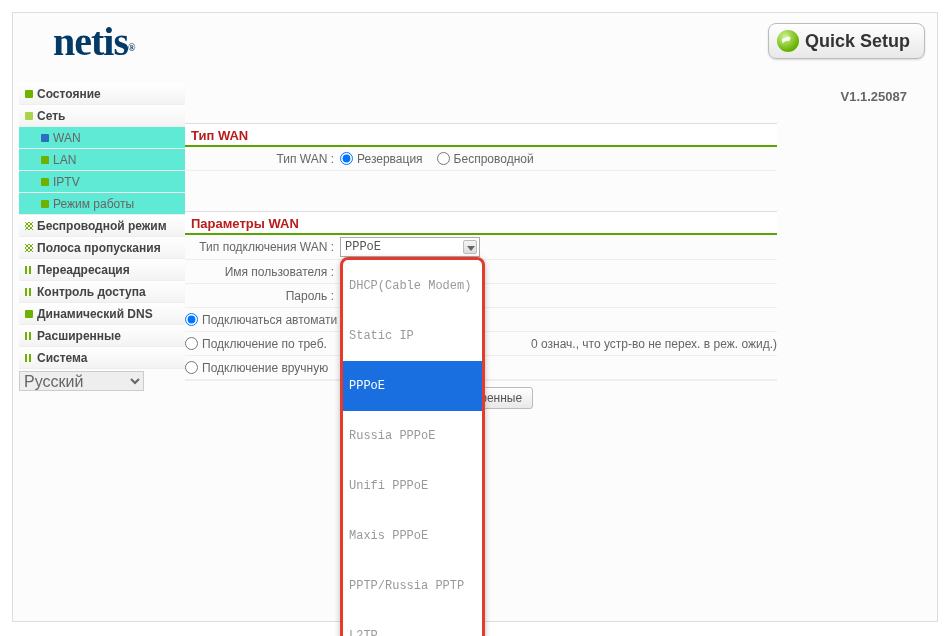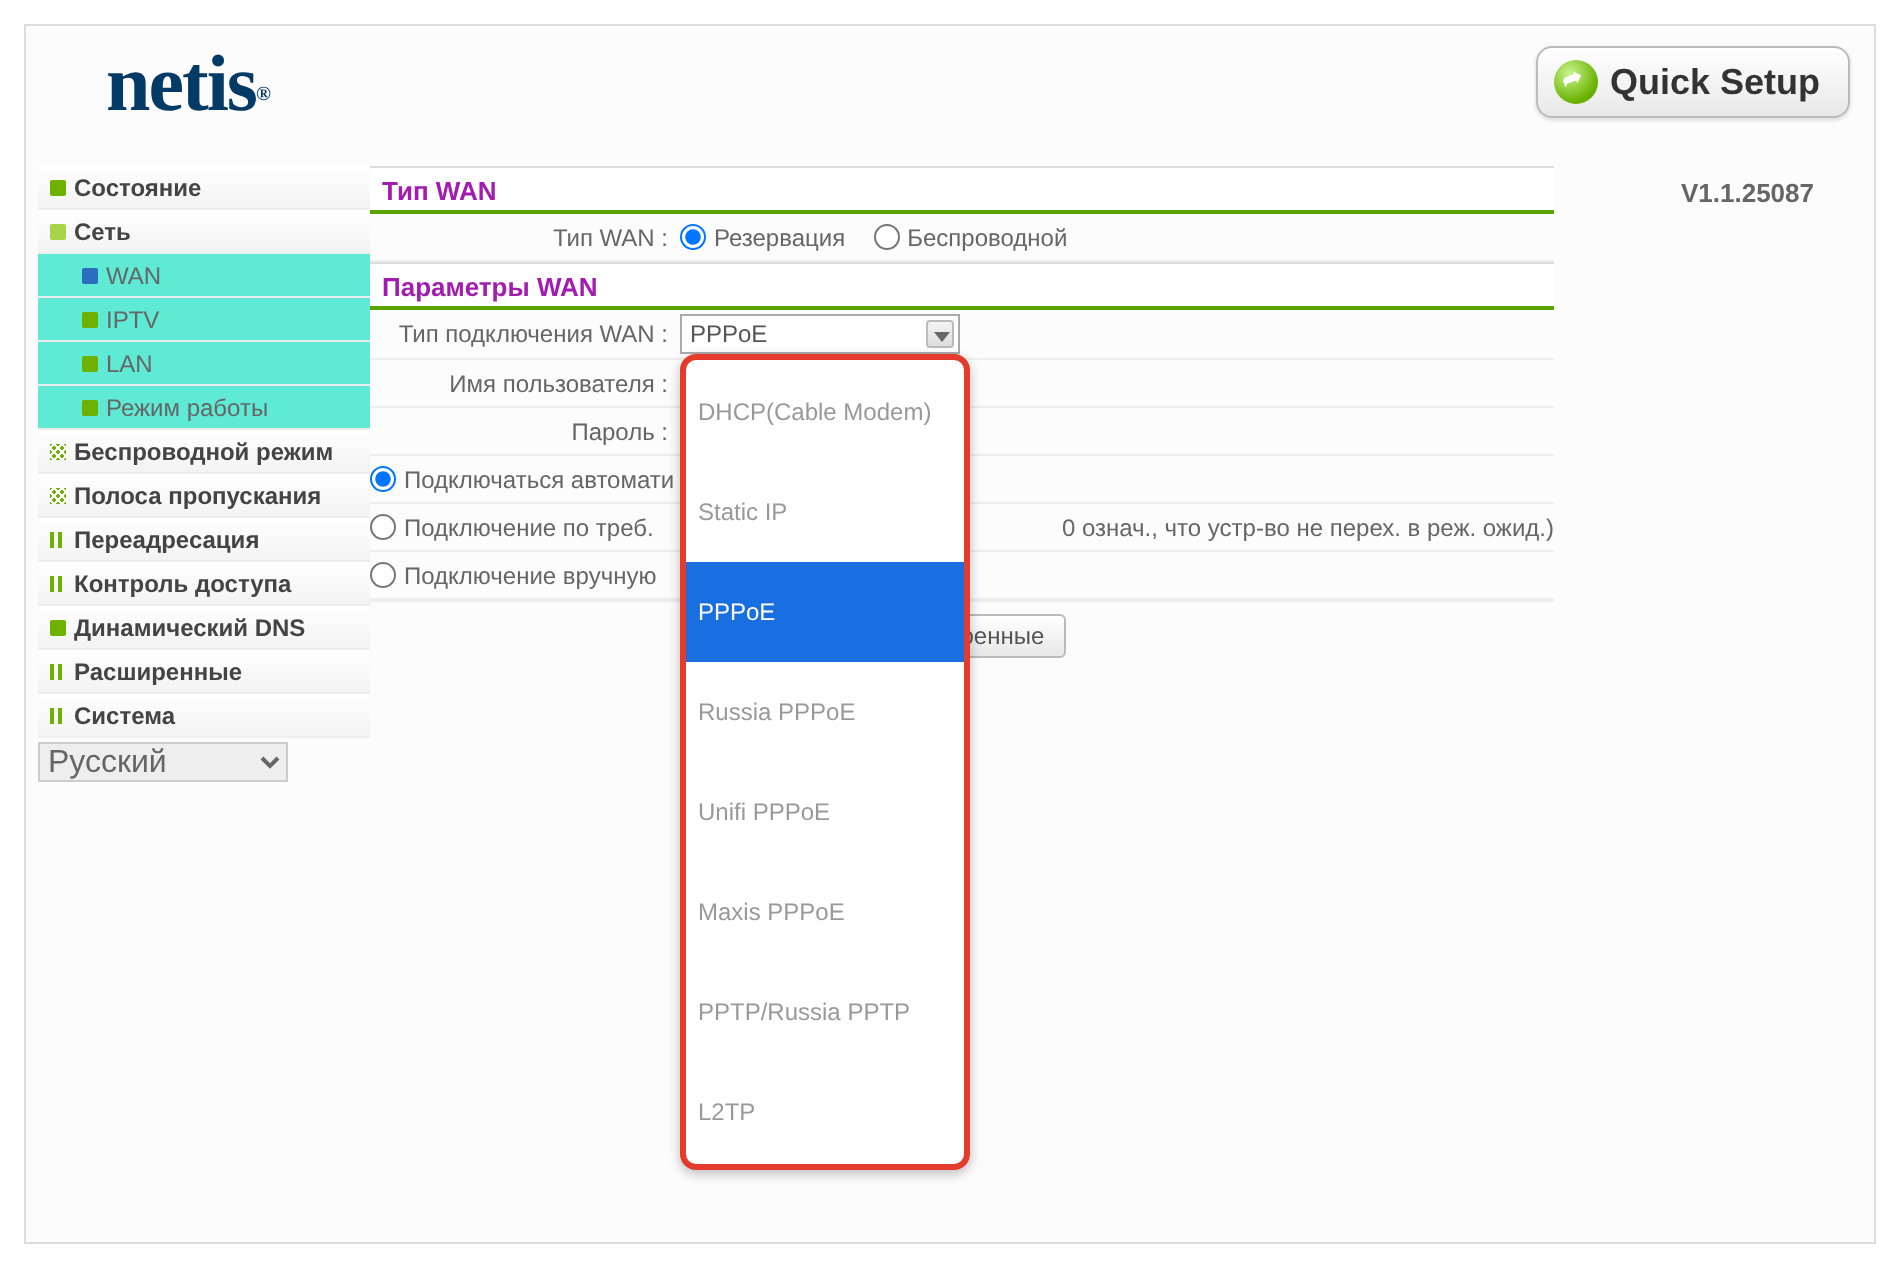--- a/index.html
+++ b/index.html
@@ -142,27 +142,28 @@
     margin-top: 2px;
     width: 125px;
     height: 20px;
     font-size: 16px;
     color:#666;
     background:#eee;
     border:1px solid #ccc;
   }
   
   .section-title {
-    color: #a21caf;
+    color: #b91c1c;
     font-weight: bold;
     font-size: 13px;
     padding: 4px 6px 2px 6px;
     border-top: 1px solid #ddd;
     border-bottom: 2px solid #5ba300;
     background: #fff;
+    margin-top: 40px;
   }
   .form-row {
     display: flex;
     align-items: center;
     min-height: 24px;
     padding: 2px 0;
     border-bottom: 1px solid #eee;
   }
   .form-row:last-child { border-bottom: none; }
   .lbl {
@@ -201,21 +202,21 @@
     background: linear-gradient(#f4f4f4,#ddd);
     border-radius:2px;
   }
   .sel-arrow::after{
     content:"";
     position:absolute; left:3px; top:5px;
     border-left:4px solid transparent;
     border-right:4px solid transparent;
     border-top:5px solid #666;
   }
-  .sel-wrap { position: relative; }
+  .sel-wrap { position: relative; font-family: Liberation Mono, monospace; }
   .dropdown {
     position:absolute;
     left: 0;
     top: 20px;
     width: 145px;
     background:#fff;
     border: 3px solid #e53b2c;
     border-radius: 8px;
     box-shadow: 0 2px 6px rgba(0,0,0,.25);
     z-index: 50;
@@ -279,25 +280,25 @@
         <span class="bullet b-lime"></span>
         <span>Сеть</span>
       </div>
       <div class="nav-sub">
         <div class="nav-sub-item">
           <span class="bullet b-blue"></span>
           <span>WAN</span>
         </div>
         <div class="nav-sub-item">
           <span class="bullet b-green"></span>
-          <span>IPTV</span>
+          <span>LAN</span>
         </div>
         <div class="nav-sub-item">
           <span class="bullet b-green"></span>
-          <span>LAN</span>
+          <span>IPTV</span>
         </div>
         <div class="nav-sub-item">
           <span class="bullet b-green"></span>
           <span>Режим работы</span>
         </div>
       </div>
       <div class="nav-item">
         <span class="b-dots"></span>
         <span>Беспроводной режим</span>
       </div>

